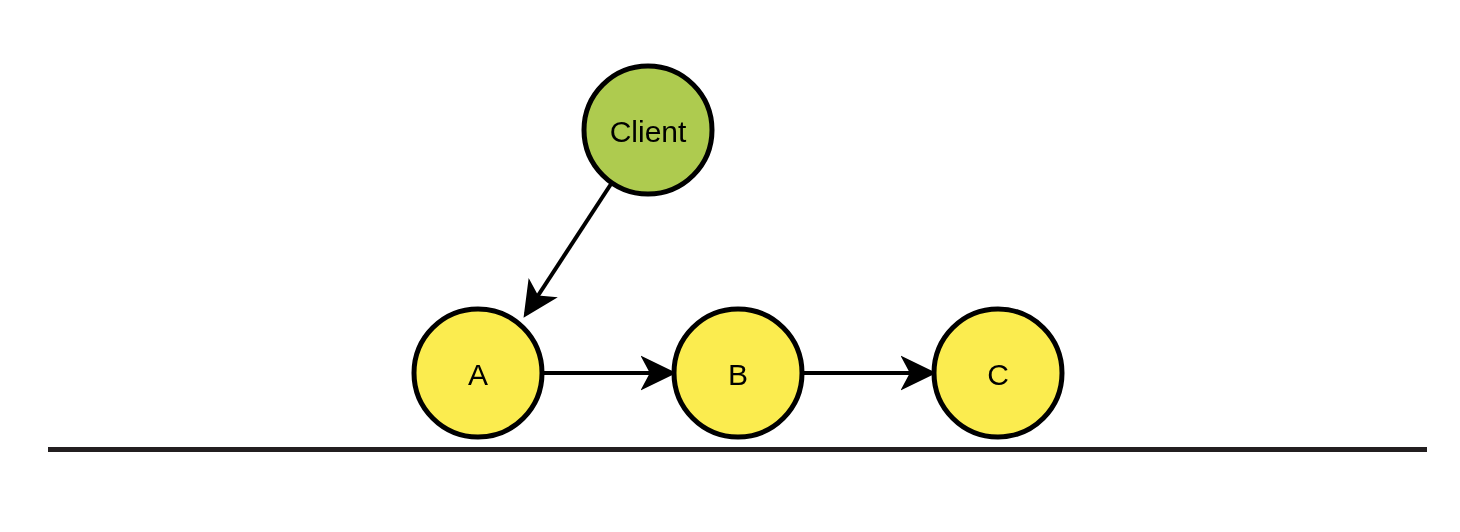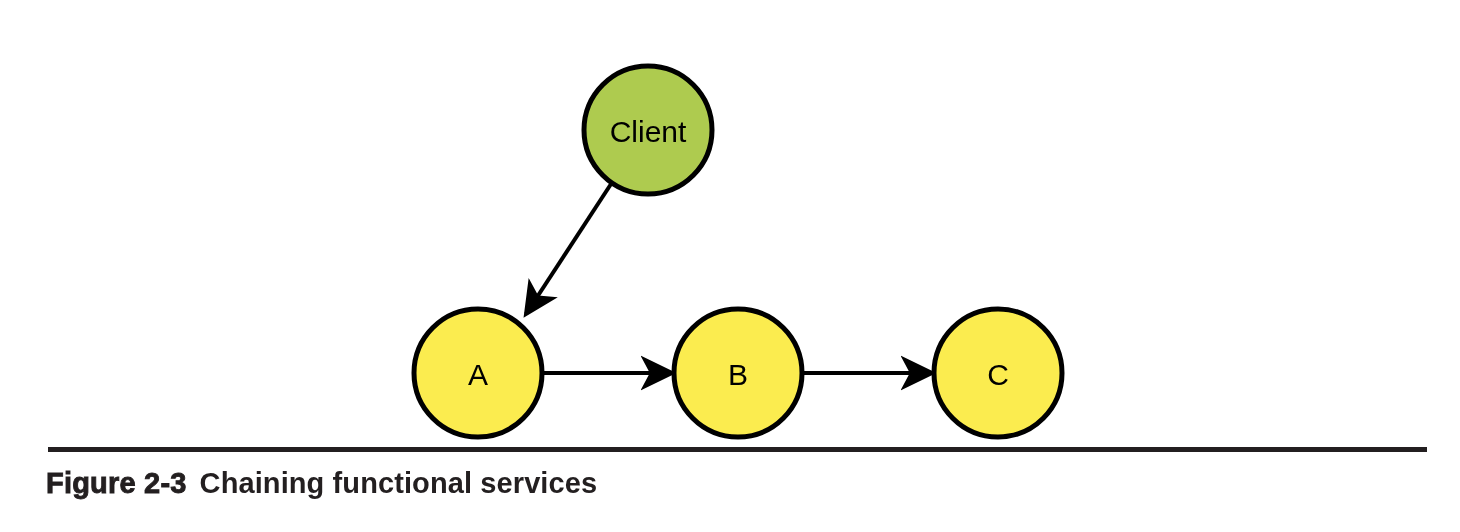--- a/index.html
+++ b/index.html
@@ -111,17 +111,14 @@
     </g>
 
     <g>
       <circle cx="998" cy="373" r="64" fill="#fbec4f" stroke="#000000" stroke-width="5"></circle>
       <text class="node-label" x="998" y="374">C</text>
     </g>
   </svg>
 
   <div class="caption-bar"></div>
 
-  <div class="caption-text">
-    <span class="caption-number">Figure 2-3</span><span class="caption-gap"></span><span class="caption-title">Chaining functional services</span>
-  </div>
 
 </div>
 
 </body></html>

